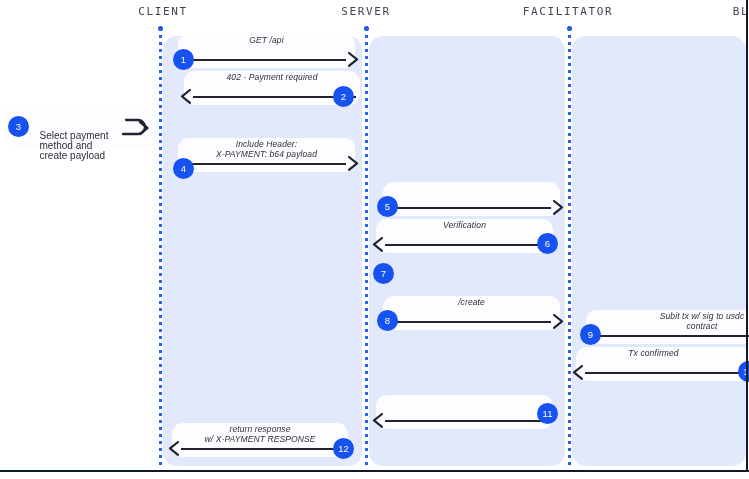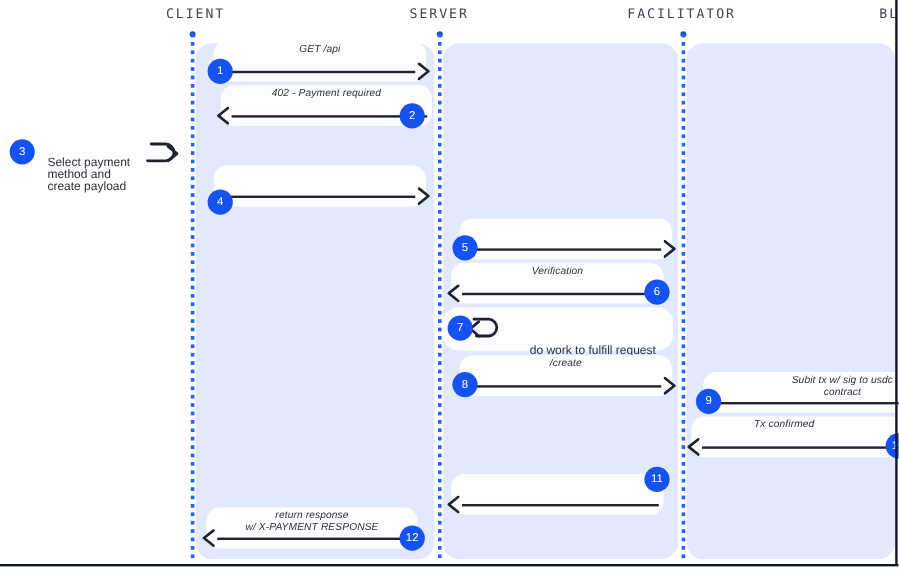--- a/index.html
+++ b/index.html
@@ -174,20 +174,22 @@
       <svg width="38" height="24" viewBox="0 0 38 24">
         <path d="M11 4 H23 A7 7 0 0 1 23 18 H8" fill="none" stroke="#1F2430" stroke-width="2.3" stroke-linecap="round"></path>
         <path d="M26 12 L33.5 18 L26 24" fill="none" stroke="#1F2430" stroke-width="2.3" stroke-linecap="round" stroke-linejoin="round" transform="translate(-1,-6)"></path>
       </svg>
     </div>
   </div>
   <div class="badge" style="left:8px;top:116px;">3</div>
 
   <div class="msg" style="left:178px;top:138px;width:177px;">
     <div class="plate"></div>
+    <div class="label">Include Header:
+X-PAYMENT: b64 payload</div>
     <div class="line" style="left:4px;right:9px;"></div>
     <div class="head" style="right:-4px;">
       <svg width="11" height="15" viewBox="0 0 11 15">
           <path d="M1 1 L9 7.4 L1 13.8" fill="none" stroke="#1F2430" stroke-width="2.2" stroke-linecap="round" stroke-linejoin="round"></path>
         </svg>
     </div>
   </div>
   <div class="badge" style="left:173px;top:158px;">4</div>
 
   <div class="msg" style="left:383px;top:182px;width:177px;">
@@ -206,30 +208,20 @@
     <div class="label">Verification</div>
     <div class="line" style="left:9px;right:4px;"></div>
     <div class="head" style="left:-4px;">
       <svg width="11" height="15" viewBox="0 0 11 15">
           <path d="M10 1 L2 7.4 L10 13.8" fill="none" stroke="#1F2430" stroke-width="2.2" stroke-linecap="round" stroke-linejoin="round"></path>
         </svg>
     </div>
   </div>
   <div class="badge" style="left:537px;top:233px;">6</div>
 
-  <div class="selfloop" style="left:369px;top:256px;width:192px;height:36px;">
-    <div class="plate"></div>
-    <div class="txt" style="left:65px;width:120px;">do work to fulfill request</div>
-    <div class="loop" style="left:17px;top:6px;">
-      <svg width="38" height="24" viewBox="0 0 38 24">
-        <path d="M9 4 H21 A7 7 0 0 1 21 18 H11" fill="none" stroke="#1F2430" stroke-width="2.3" stroke-linecap="round"></path>
-        <path d="M13 12 L6 18 L13 24" fill="none" stroke="#1F2430" stroke-width="2.3" stroke-linecap="round" stroke-linejoin="round" transform="translate(0,-6)"></path>
-      </svg>
-    </div>
-  </div>
   <div class="badge" style="left:373px;top:263px;">7</div>
 
   <div class="msg" style="left:383px;top:296px;width:177px;">
     <div class="plate"></div>
     <div class="label">/create</div>
     <div class="line" style="left:4px;right:9px;"></div>
     <div class="head" style="right:-4px;">
       <svg width="11" height="15" viewBox="0 0 11 15">
           <path d="M1 1 L9 7.4 L1 13.8" fill="none" stroke="#1F2430" stroke-width="2.2" stroke-linecap="round" stroke-linejoin="round"></path>
         </svg>
@@ -259,21 +251,21 @@
 
   <div class="msg" style="left:376px;top:395px;width:177px;">
     <div class="plate"></div>
     <div class="line" style="left:9px;right:4px;"></div>
     <div class="head" style="left:-4px;">
       <svg width="11" height="15" viewBox="0 0 11 15">
           <path d="M10 1 L2 7.4 L10 13.8" fill="none" stroke="#1F2430" stroke-width="2.2" stroke-linecap="round" stroke-linejoin="round"></path>
         </svg>
     </div>
   </div>
-  <div class="badge" style="left:537px;top:389px;">11</div>
+  <div class="badge" style="left:537px;top:403px;">11</div>
 
   <div class="msg" style="left:172px;top:423px;width:176px;">
     <div class="plate"></div>
     <div class="label">return response
 w/ X-PAYMENT RESPONSE</div>
     <div class="line" style="left:9px;right:4px;"></div>
     <div class="head" style="left:-4px;">
       <svg width="11" height="15" viewBox="0 0 11 15">
           <path d="M10 1 L2 7.4 L10 13.8" fill="none" stroke="#1F2430" stroke-width="2.2" stroke-linecap="round" stroke-linejoin="round"></path>
         </svg>

